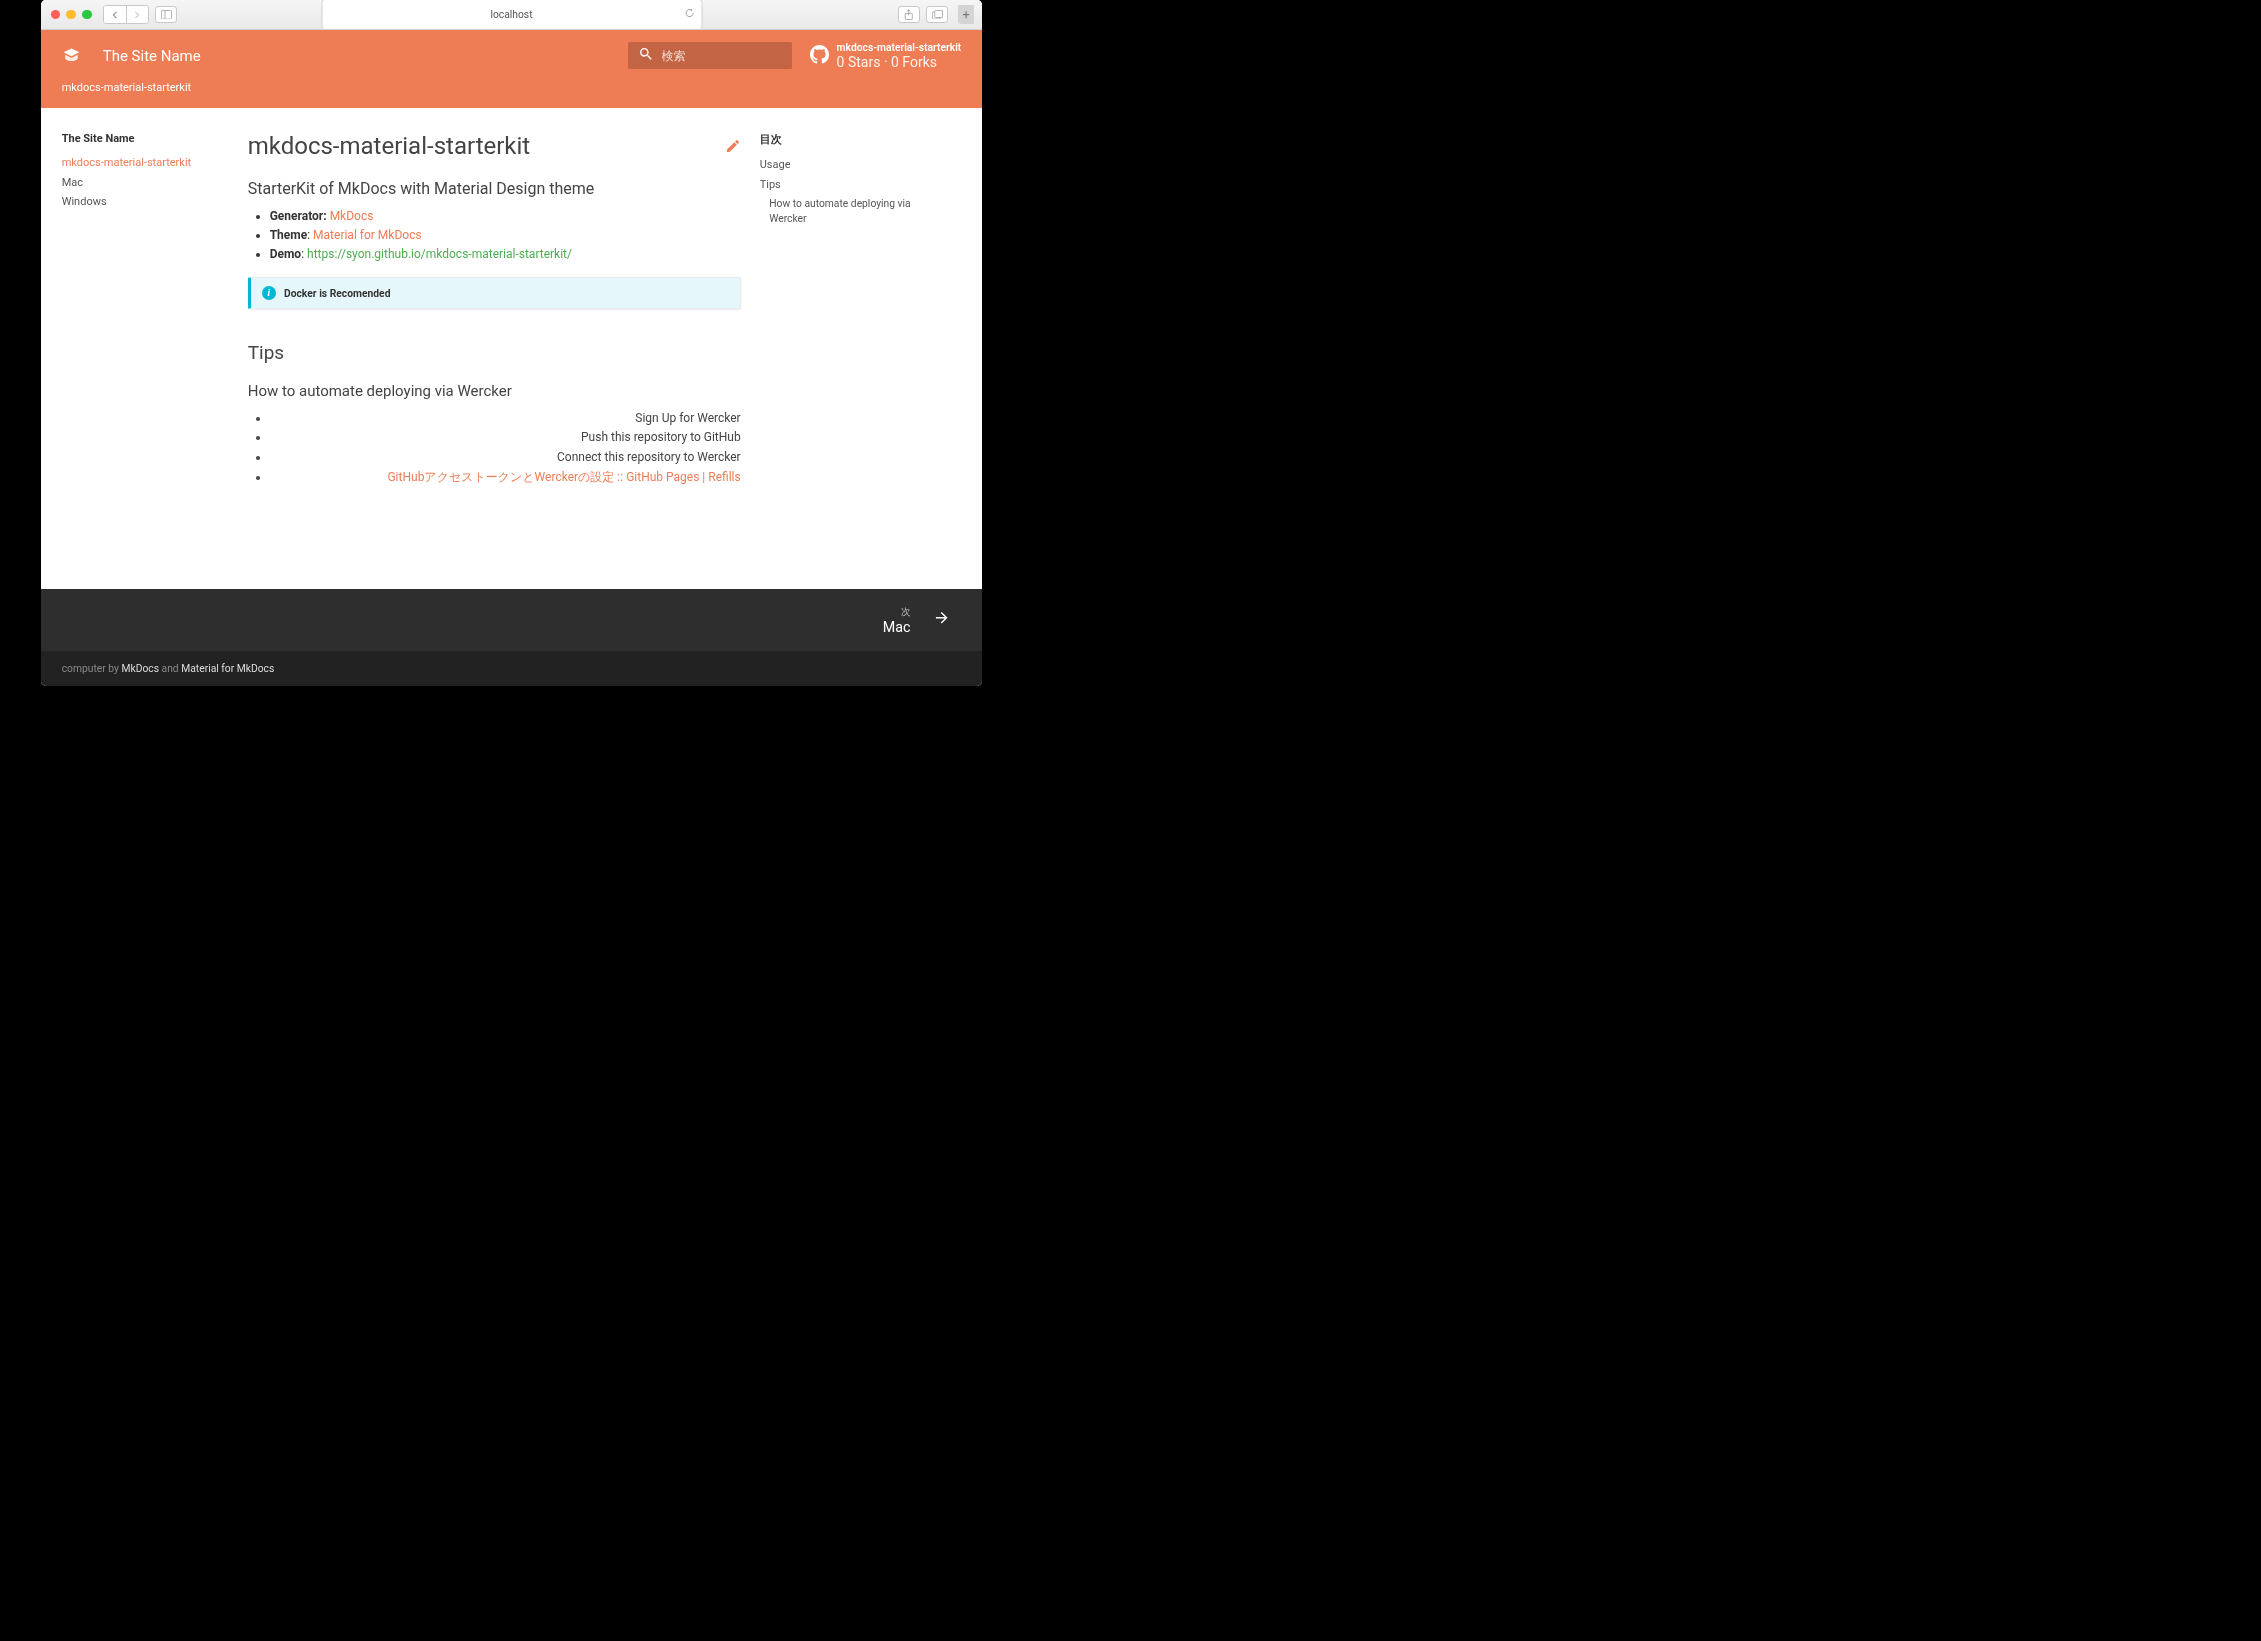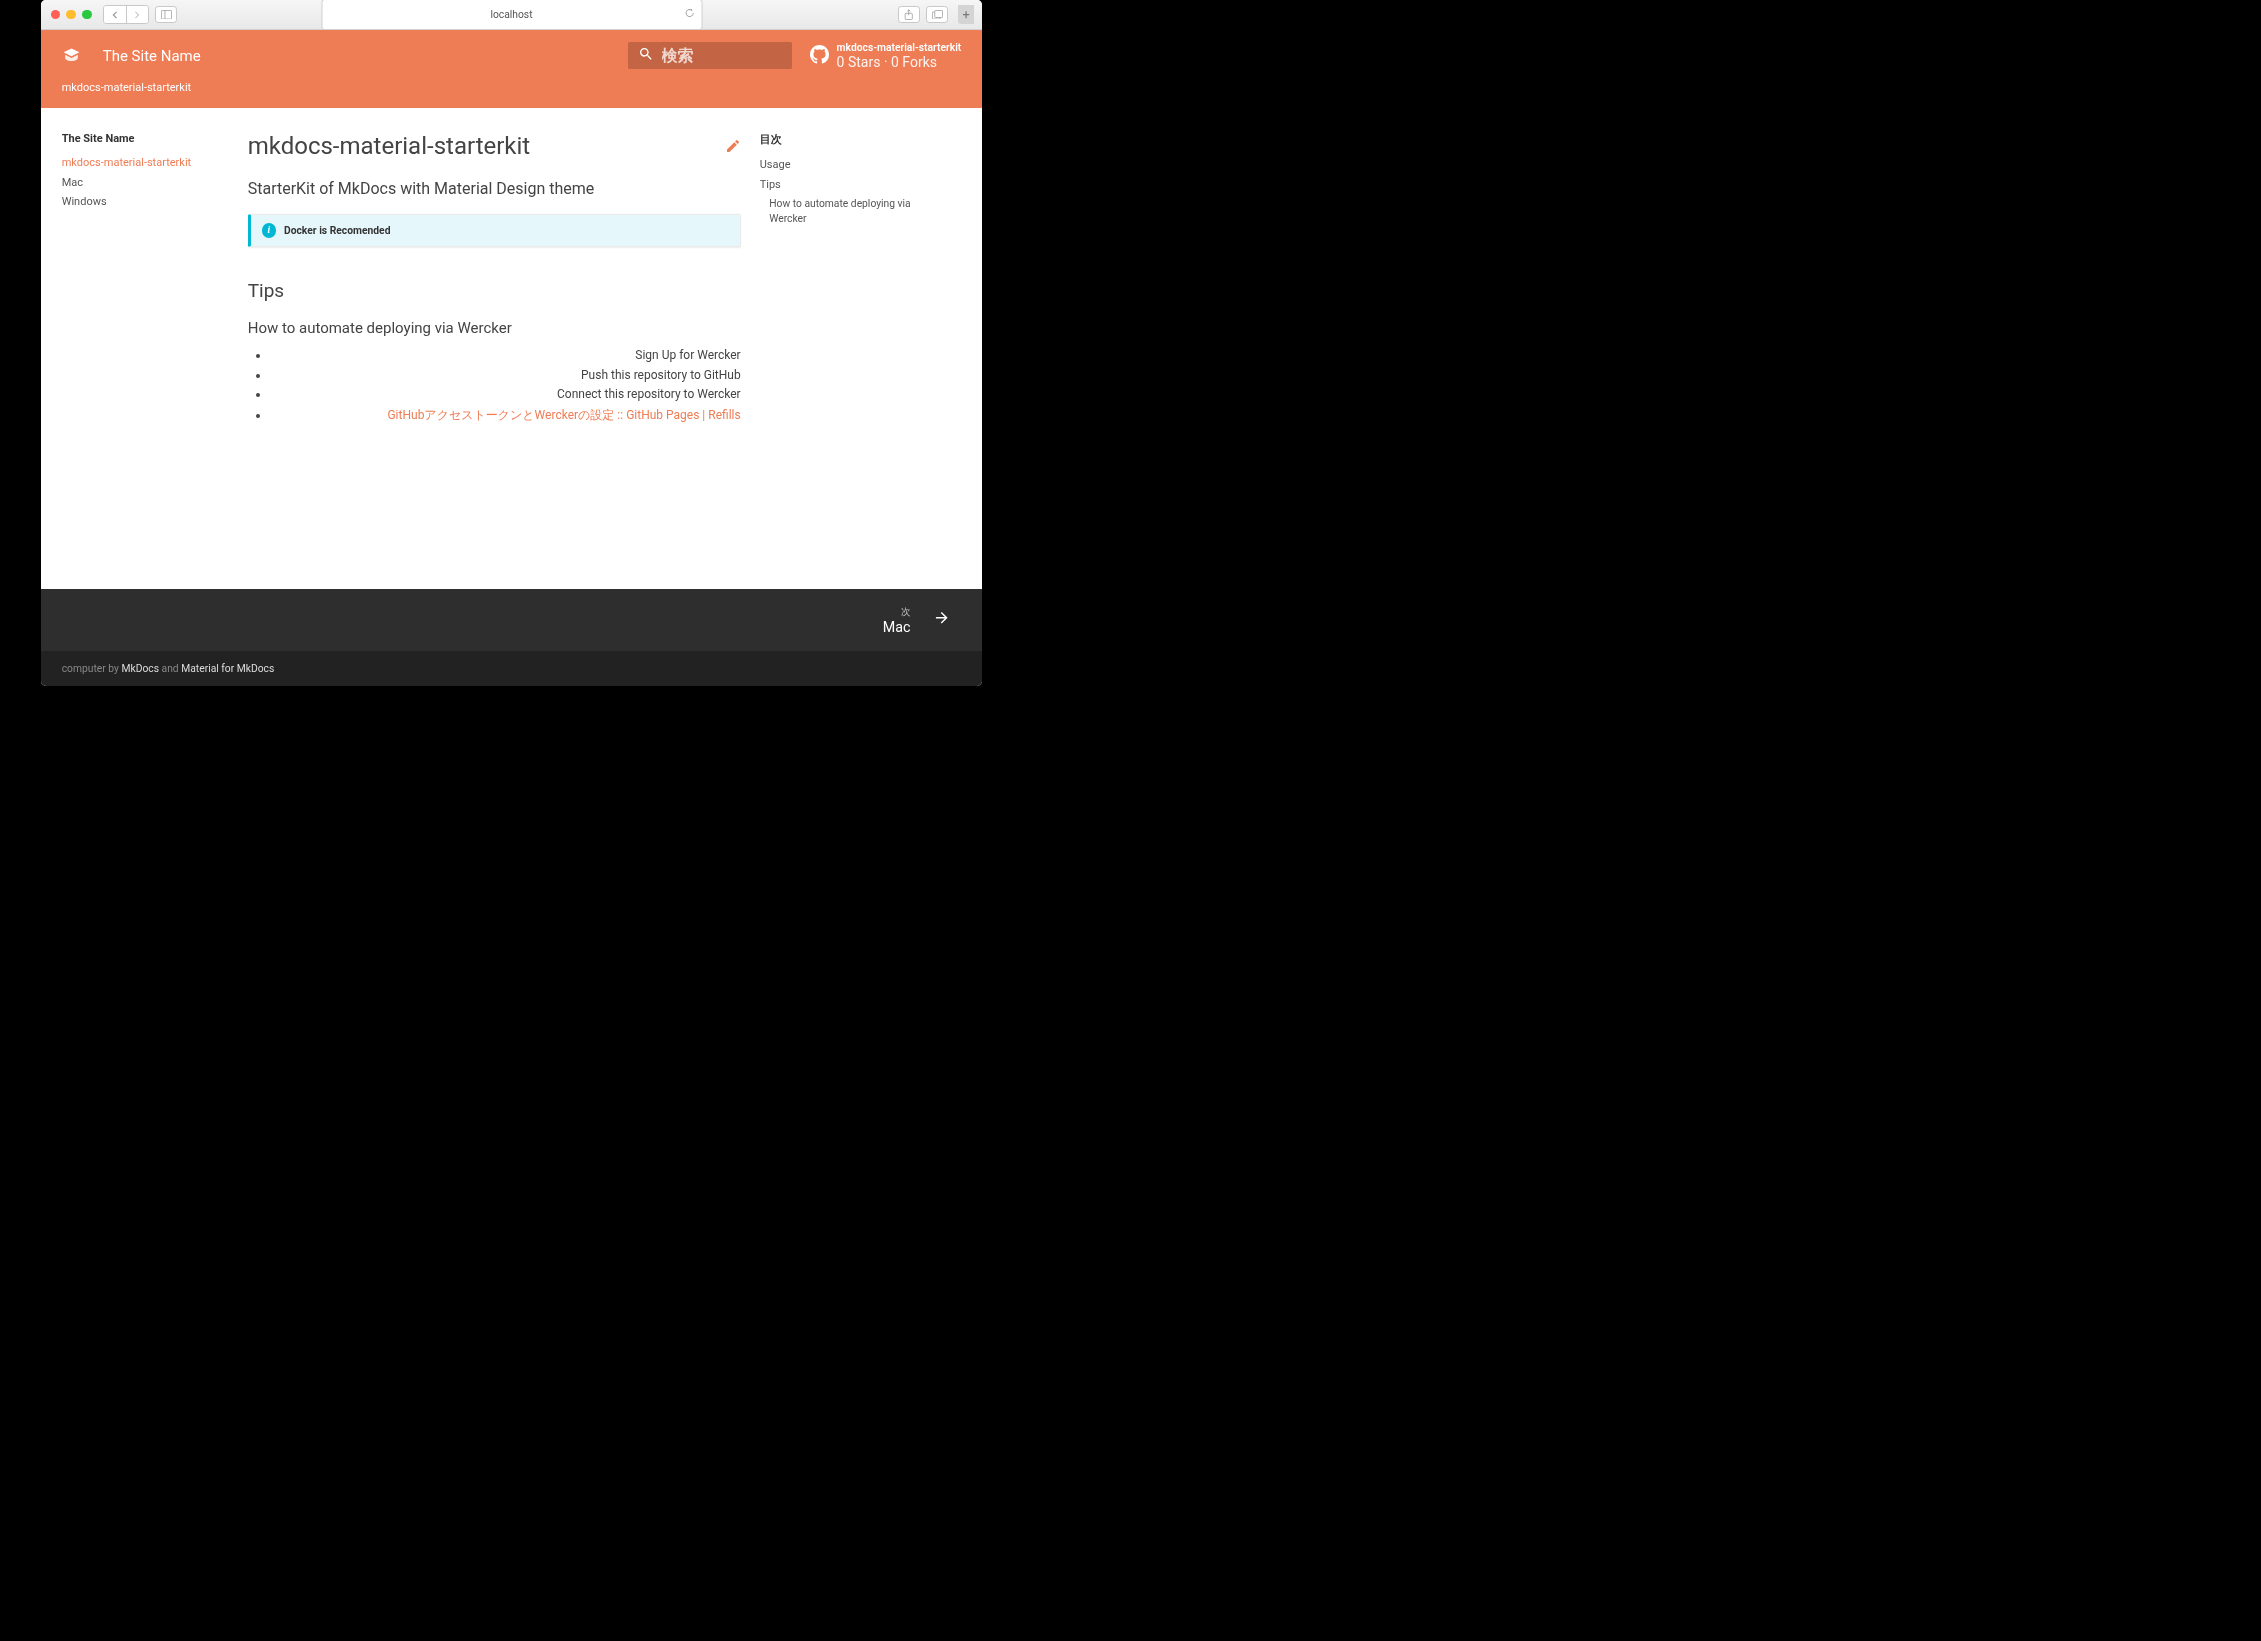--- a/index.html
+++ b/index.html
@@ -20,21 +20,21 @@
 .right-buttons { position: absolute; right: 8px; display: flex; gap: 6.4px; align-items: center; }
 .right-btn { width: 22px; height: 17.5px; border: 0.8px solid #c8c8c8; border-radius: 3.2px; display: flex; align-items: center; justify-content: center; background: #fff; color: #888; }
 .newtab { width: 16px; height: 19px; background: #d4d4d4; color: #777; display: flex; align-items: center; justify-content: center; border-bottom-left-radius: 3.2px; margin-left: 3.2px; }
 
 .page { height: calc(100% - 30px); display: flex; flex-direction: column; }
 .header { background: #ee7c54; color: #fff; }
 .header-top { height: 51px; display: flex; align-items: center; padding: 0 20.7px; }
 .logo-icon { width: 19px; height: 19px; margin-right: 22px; }
 .site-title { font-size: 15px; font-weight: 400; }
 .search-box { margin-left: auto; width: 164px; height: 27px; background: rgba(0,0,0,0.18); border-radius: 1.6px; display: flex; align-items: center; padding: 0 9.5px; color: rgba(255,255,255,0.85); }
-.search-box input { background: transparent; border: none; outline: none; color: #fff; font-size: 16px; margin-left: 8px; width: 100%; font-weight: bold; }
+.search-box input { background: transparent; border: none; outline: none; color: #fff; font-size: 12px; margin-left: 8px; width: 100%; }
 .search-box input::placeholder { color: rgba(255,255,255,0.75); }
 .repo-link { display: flex; align-items: center; margin-left: 17.5px; }
 .repo-text { display: flex; flex-direction: column; margin-left: 8px; }
 .repo-name { font-size: 10.3px; font-weight: 600; }
 .repo-stats { font-size: 14px; opacity: 0.9; }
 .header-bottom { padding: 0 20.7px 14.3px; font-size: 11px; }
 
 .content-area { flex: 1; display: flex; overflow-y: auto; }
 .scroll-wrap { display: flex; width: 100%; min-height: 100%; flex-direction: column; }
 .columns { display: flex; flex: 1; padding: 24px 20.7px 8px; gap: 19px; }
@@ -180,20 +180,25 @@
           <article class="main">
             <h1>
               <span>mkdocs-material-starterkit</span>
               <span class="edit-icon">
                 <svg width="16" height="16" viewBox="0 0 24 24" fill="#ee7c54">
                     <path d="M3 17.25V21h3.75L17.81 9.94l-3.75-3.75L3 17.25zM20.71 7.04a1 1 0 000-1.41l-2.34-2.34a1 1 0 00-1.41 0l-1.83 1.83 3.75 3.75 1.83-1.83z"></path>
                   </svg>
               </span>
             </h1>
             <p class="intro">StarterKit of MkDocs with Material Design theme</p>
+            <ul class="bullets" id="bullet-list">
+                <li><strong>Generator:</strong> <a class="orange">MkDocs</a></li>
+                <li><strong>Theme</strong>: <a class="orange">Material for MkDocs</a></li>
+                <li><strong>Demo</strong>: <a class="green">https://syon.github.io/mkdocs-material-starterkit/</a></li>
+              </ul>
 
             <div class="admonition">
               <div class="admonition-title">
                 <span class="info-icon">i</span>
                 <span>Docker is Recomended</span>
               </div>
             </div>
 
             <h2>Tips</h2>
             <h3>How to automate deploying via Wercker</h3>

